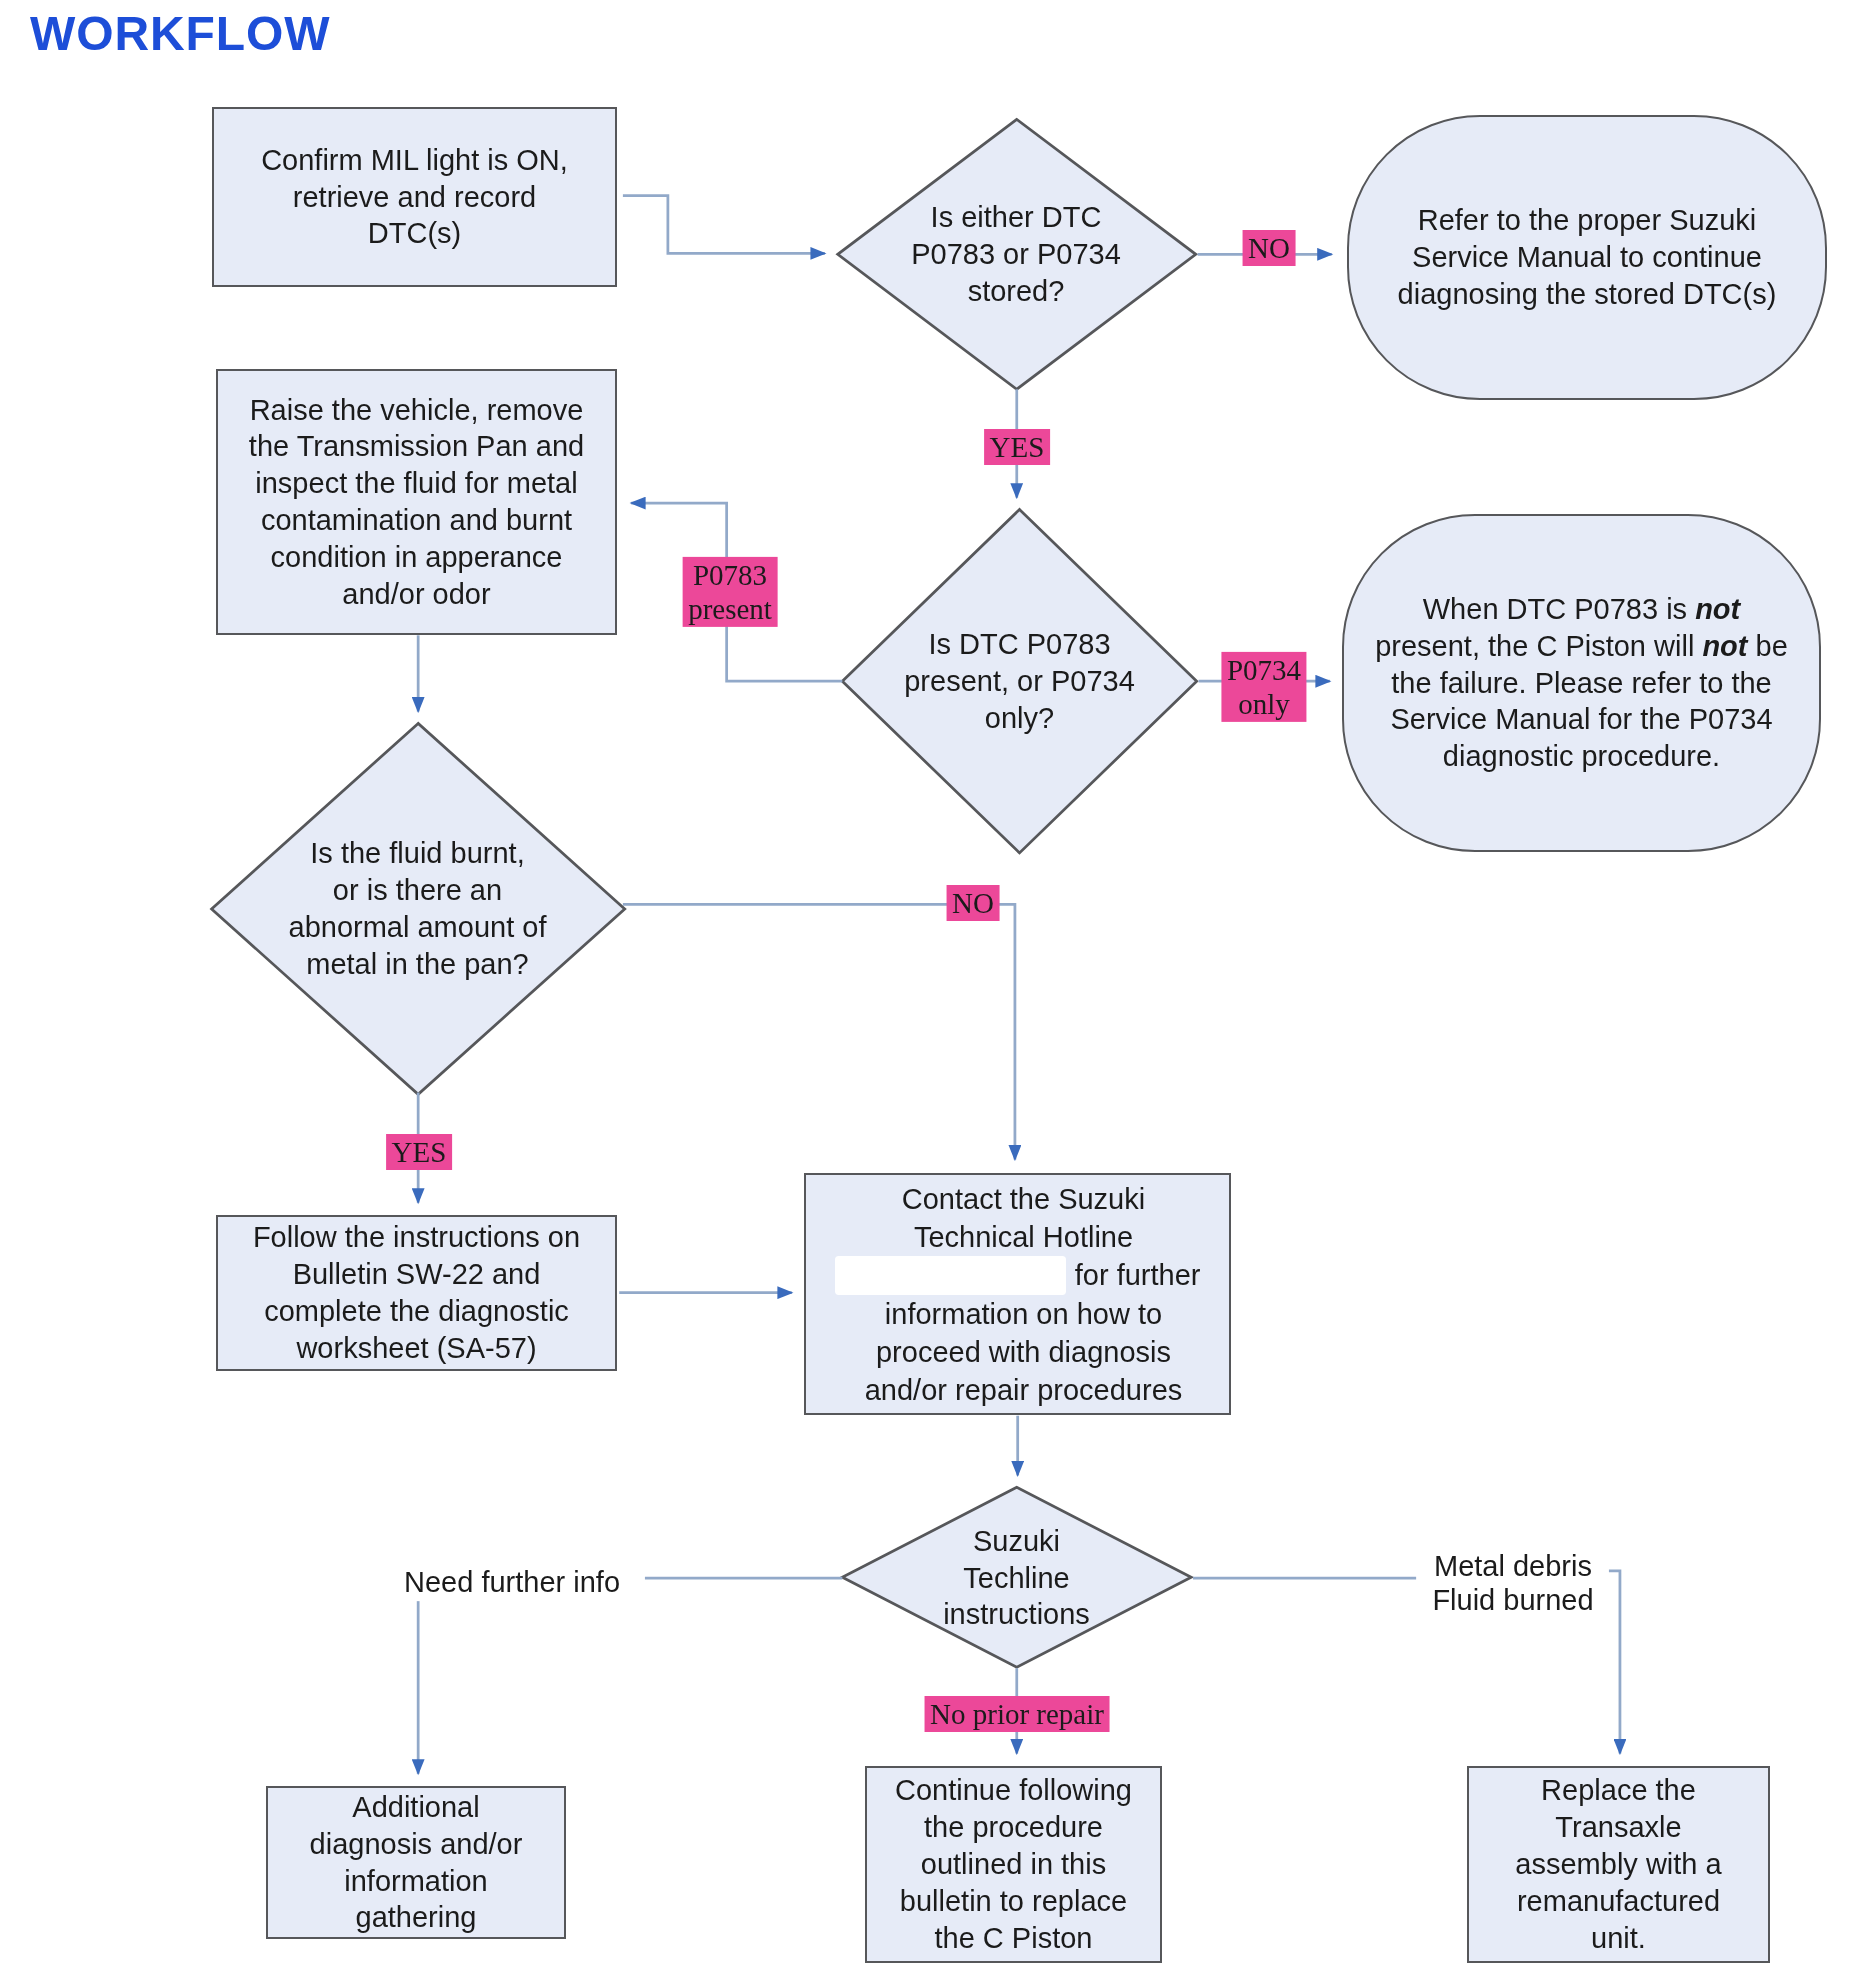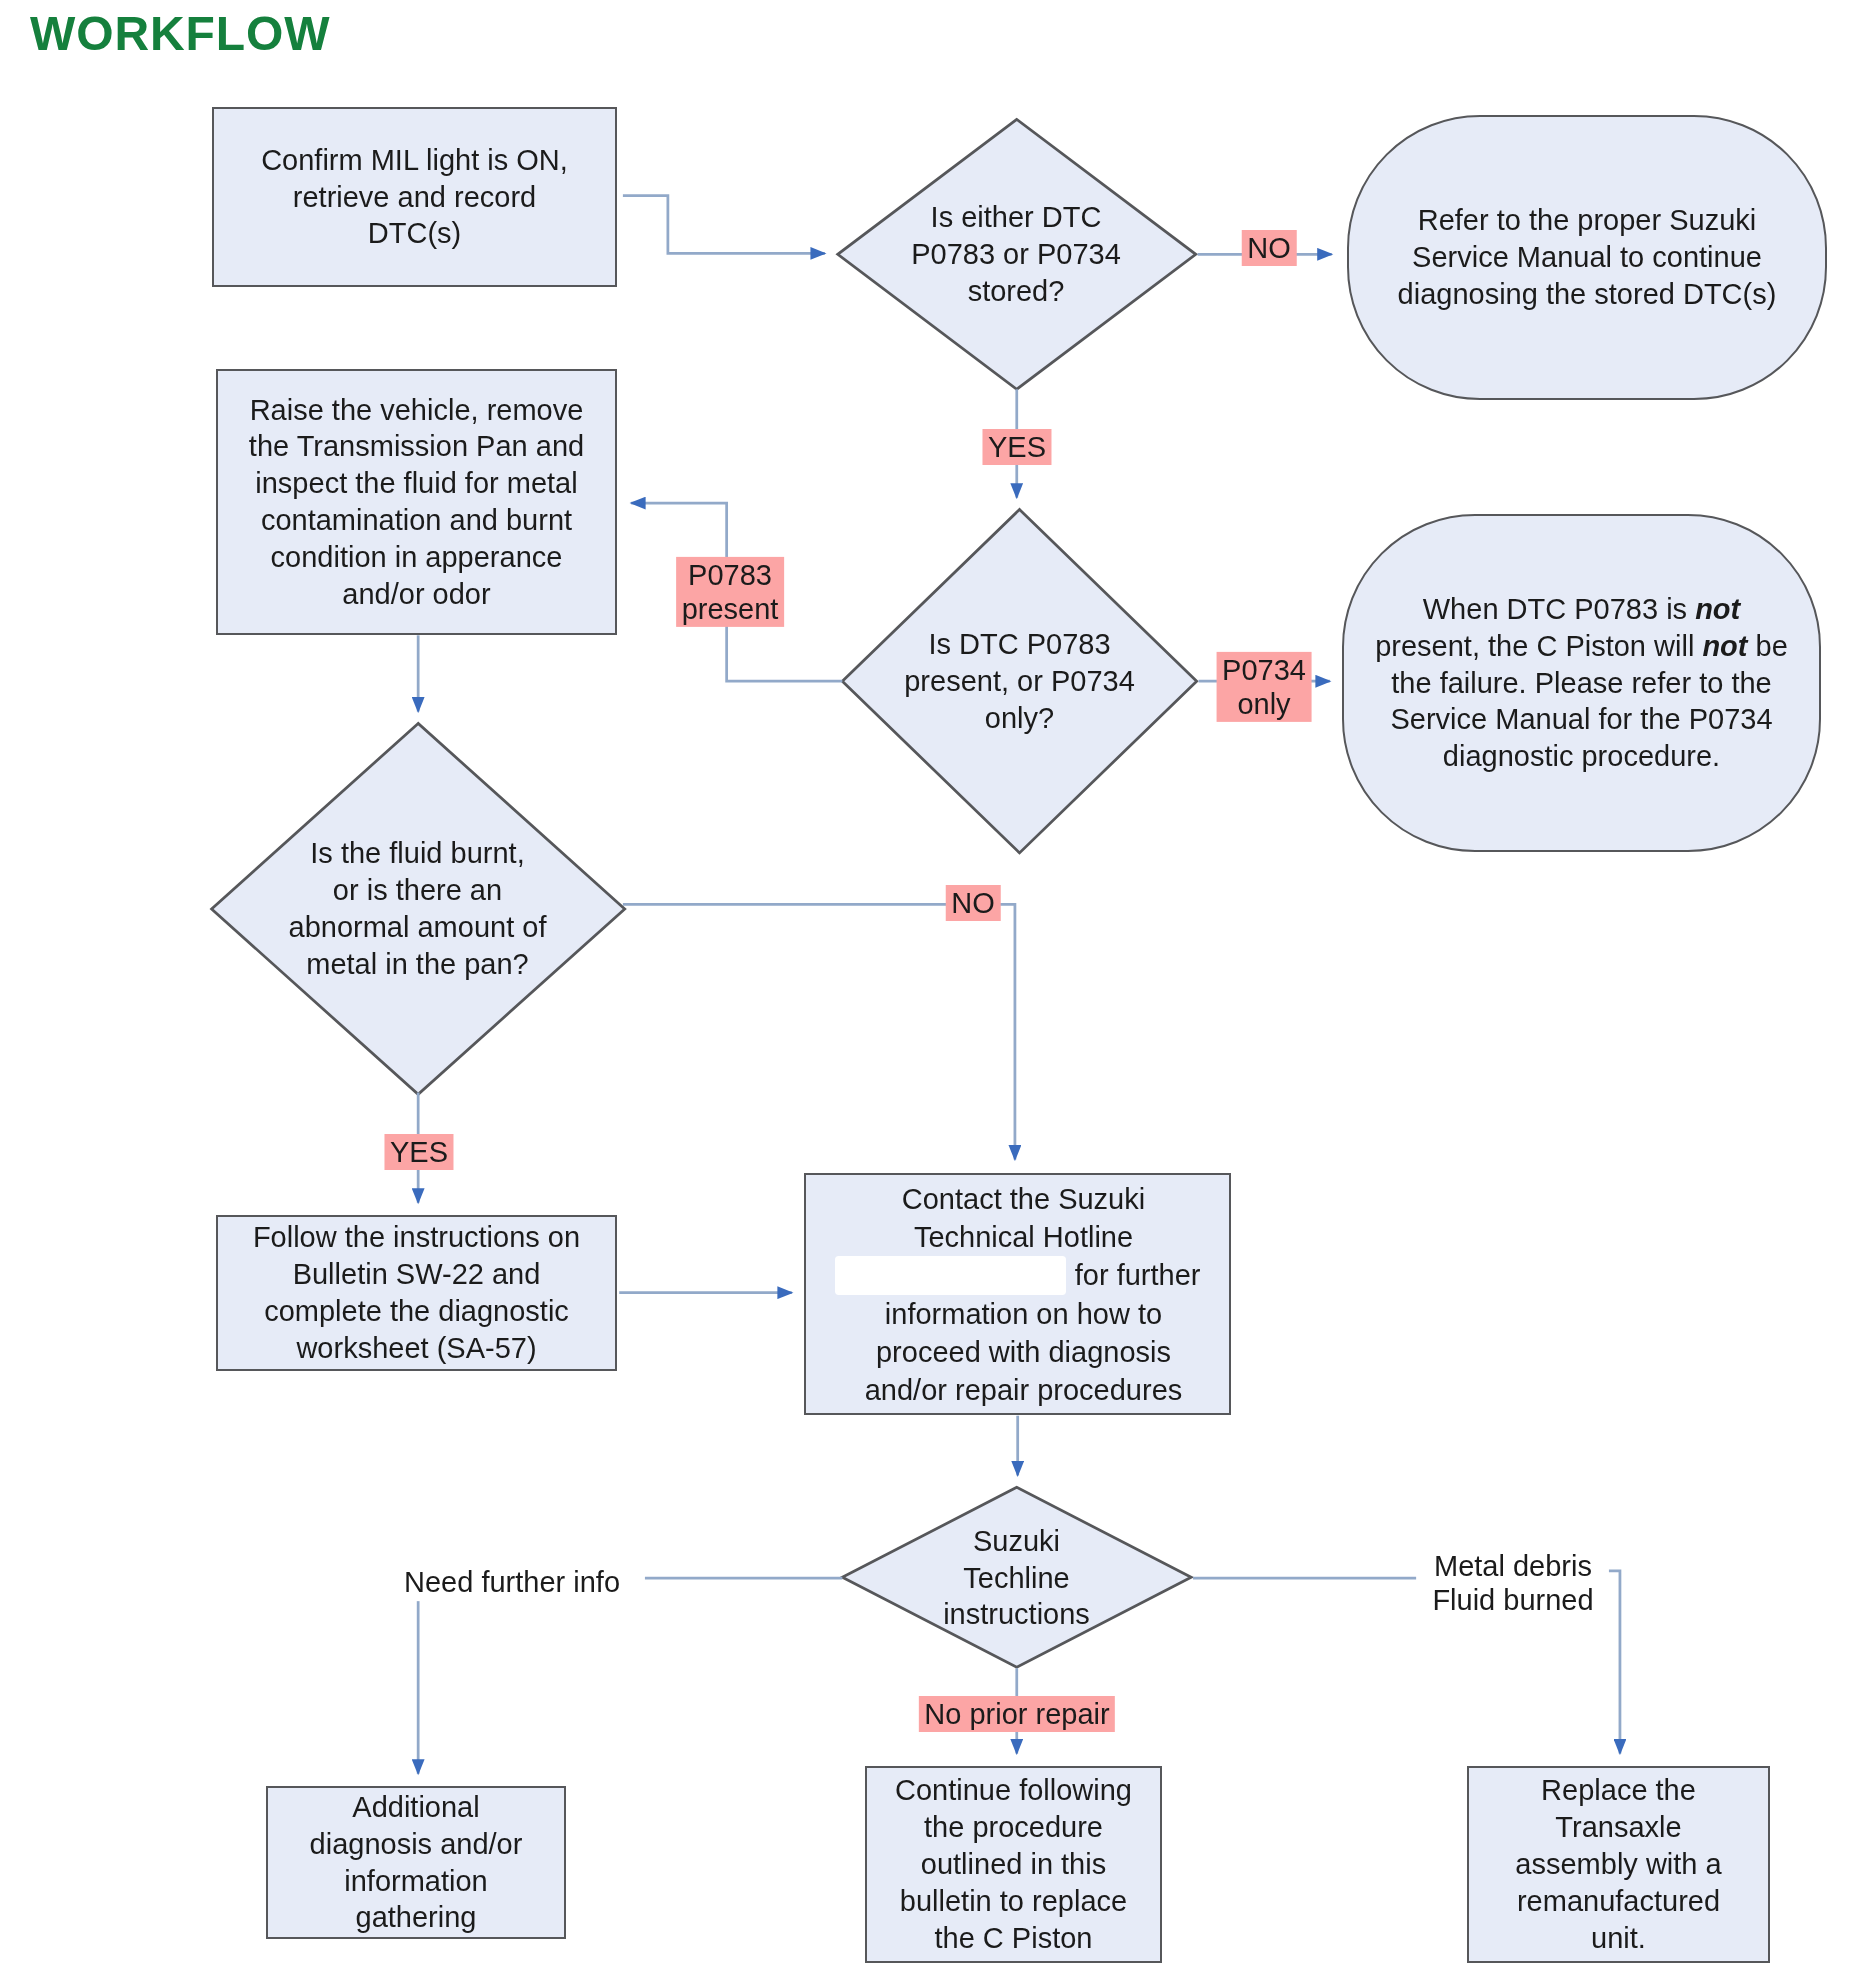--- a/index.html
+++ b/index.html
@@ -16,21 +16,21 @@
     position: absolute;
     left: 0; top: 0;
     width: 1860px; height: 1984px;
   }
   .page-title {
     position: absolute;
     left: 30px; top: 5.5px;
     font-size: 48px;
     font-weight: 700;
     letter-spacing: 0.9px;
-    color: #15803d;
+    color: #1d4ed8;
   }
   .node {
     position: absolute;
     background: #e6ebf7;
     border: 2.8px solid #56575a;
     box-sizing: border-box;
     display: flex;
     align-items: center;
     justify-content: center;
     text-align: center;
@@ -52,21 +52,21 @@
   .diamond-text .node-text { white-space: pre-line; width: 100%; }
   .edge-label {
     position: absolute;
     transform: translate(-50%, -50%);
     font-size: 29px;
     line-height: 1.18;
     text-align: center;
     white-space: pre-line;
     padding: 0.9px 5.5px;
   }
-  .edge-label.on-line { background: #fca5a5; }
+  .edge-label.on-line { background: #ec4899; font-family: Liberation Serif, serif; }
   .em { font-weight: 700; font-style: italic; }
   
   .contact-body { width: 100%; padding: 7.3px 0; }
   .contact-line { line-height: 38px; padding-left: 12px; }
   .contact-line3 {
     display: flex;
     align-items: center;
     justify-content: center;
     gap: 9.2px;
     line-height: 38px;

